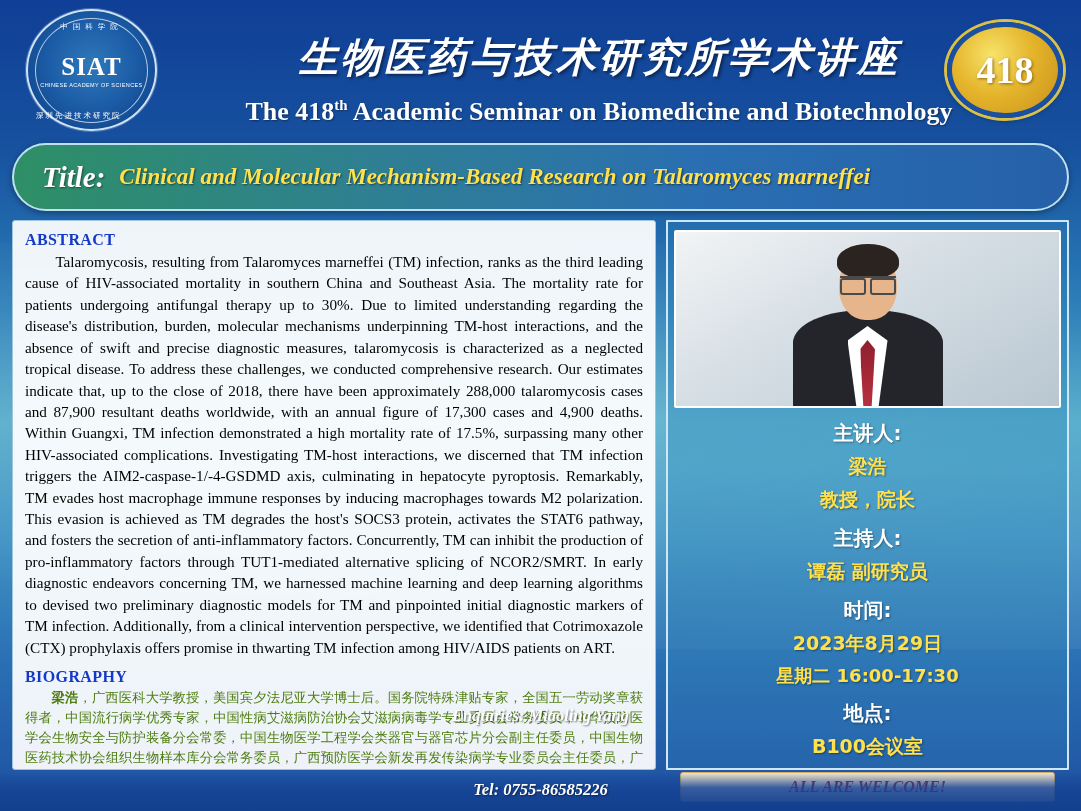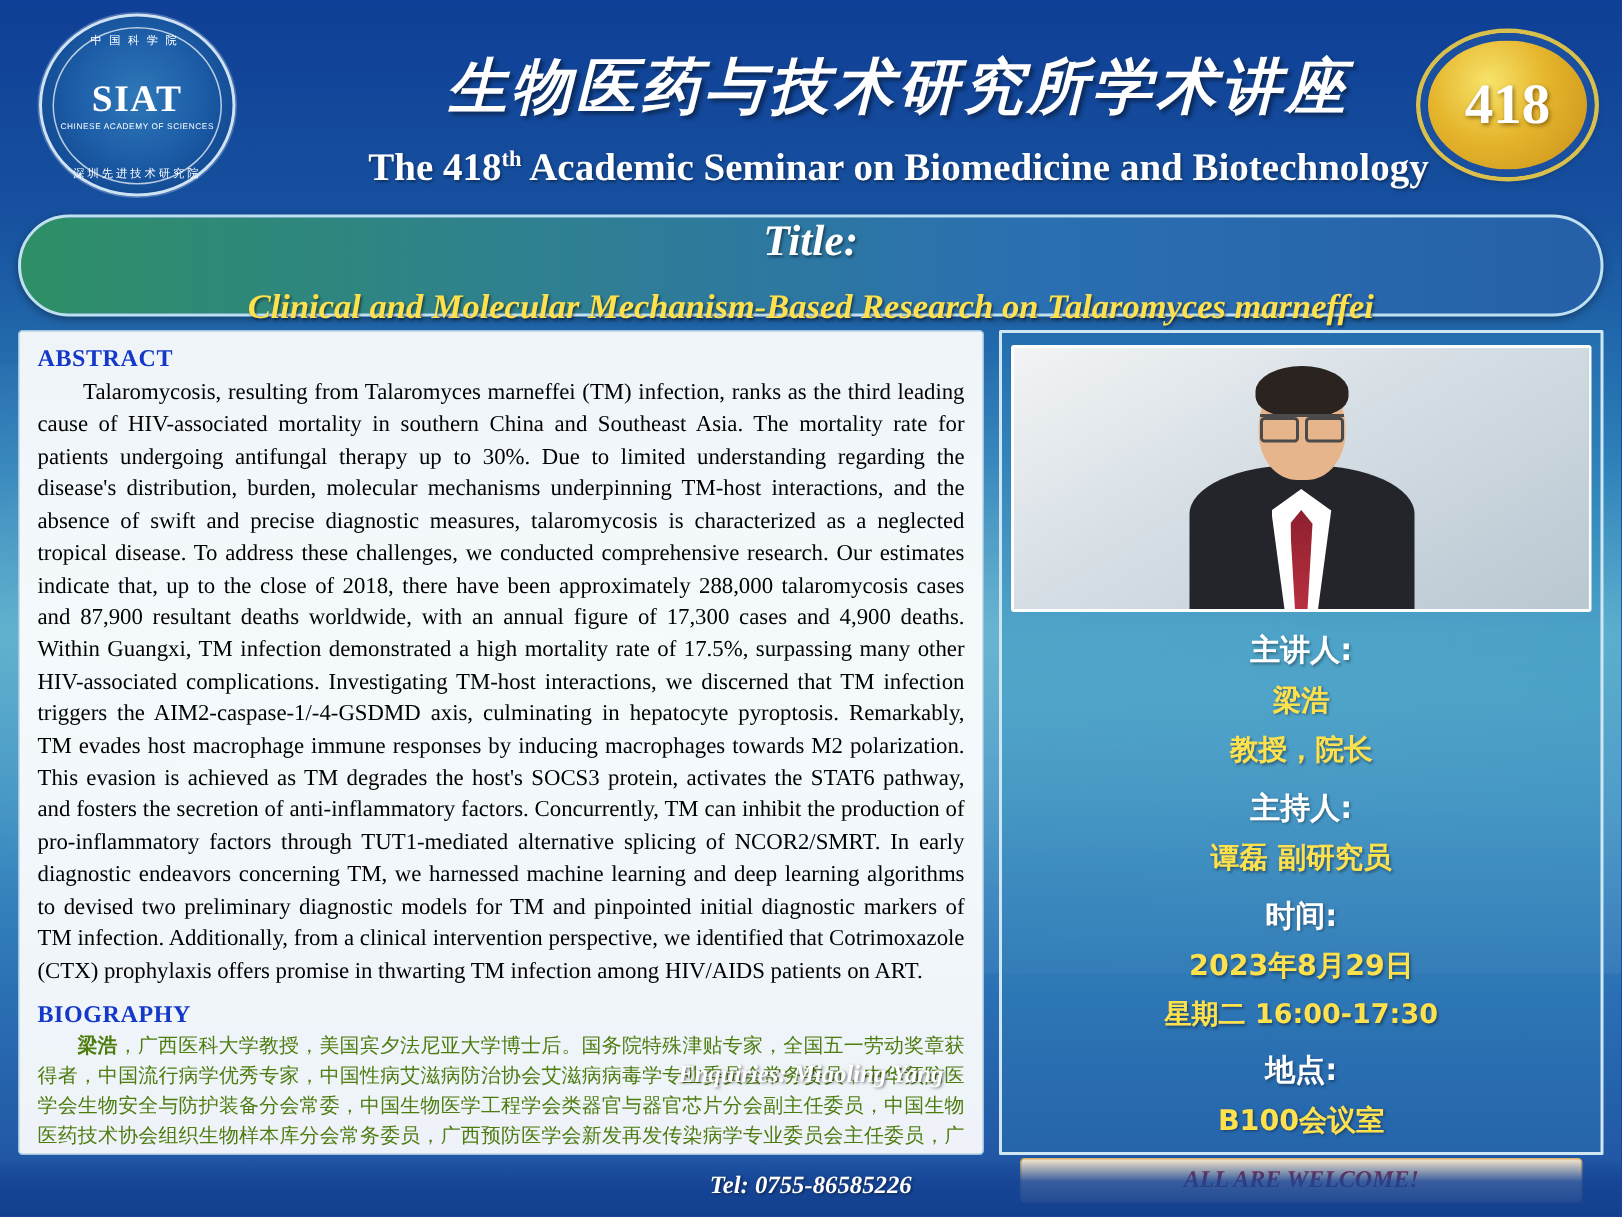--- a/index.html
+++ b/index.html
@@ -62,21 +62,21 @@
     font-size: 5.5px; line-height: 1.25; letter-spacing: 0.4px;
     text-align: center; margin-top: 3px; font-family: "Liberation Sans", sans-serif;
   }
   .logo-cn-top {
     position: absolute; top: 3px; left: 0; right: 0;
     font-size: 7.5px; text-align: center; letter-spacing: 5px;
     font-family: "DejaVu Sans", sans-serif;
   }
   .logo-cn-bottom {
     position: absolute; bottom: 1px; left: 0; right: 0;
-    font-size: 7.5px; text-align: center; letter-spacing: 2px;
+    font-size: 7.5px; text-align: left; letter-spacing: 2px;
     font-family: "DejaVu Sans", sans-serif;
   }
   .title-cn {
     font-family: "DejaVu Serif", serif;
     font-weight: bold;
     font-size: 40px;
     color: #ffffff;
     letter-spacing: 3px;
     padding-top: 30px;
     text-shadow: 2px 2px 3px rgba(0,0,0,0.45);
@@ -110,21 +110,20 @@
     position: relative;
     margin: 6px 12px 0 12px;
     height: 68px;
     border-radius: 34px;
     background: linear-gradient(90deg, #2e8f66 0%, #2f7f93 35%, #2a6fb2 65%, #2560a8 100%);
     border: 2px solid #bfe0ef;
     box-shadow: 0 2px 6px rgba(0,0,0,0.35);
     display: flex; align-items: center;
     padding: 0 28px;
     gap: 14px;
-    flex-direction: column;
   }
   .titlebar .lbl {
     font-family: "Liberation Serif", serif;
     font-style: italic; font-weight: bold;
     font-size: 29px; color: #ffffff;
     text-shadow: 1px 1px 2px rgba(0,0,0,0.45);
   }
   .titlebar .val {
     font-family: "Liberation Serif", serif;
     font-style: italic; font-weight: bold;

